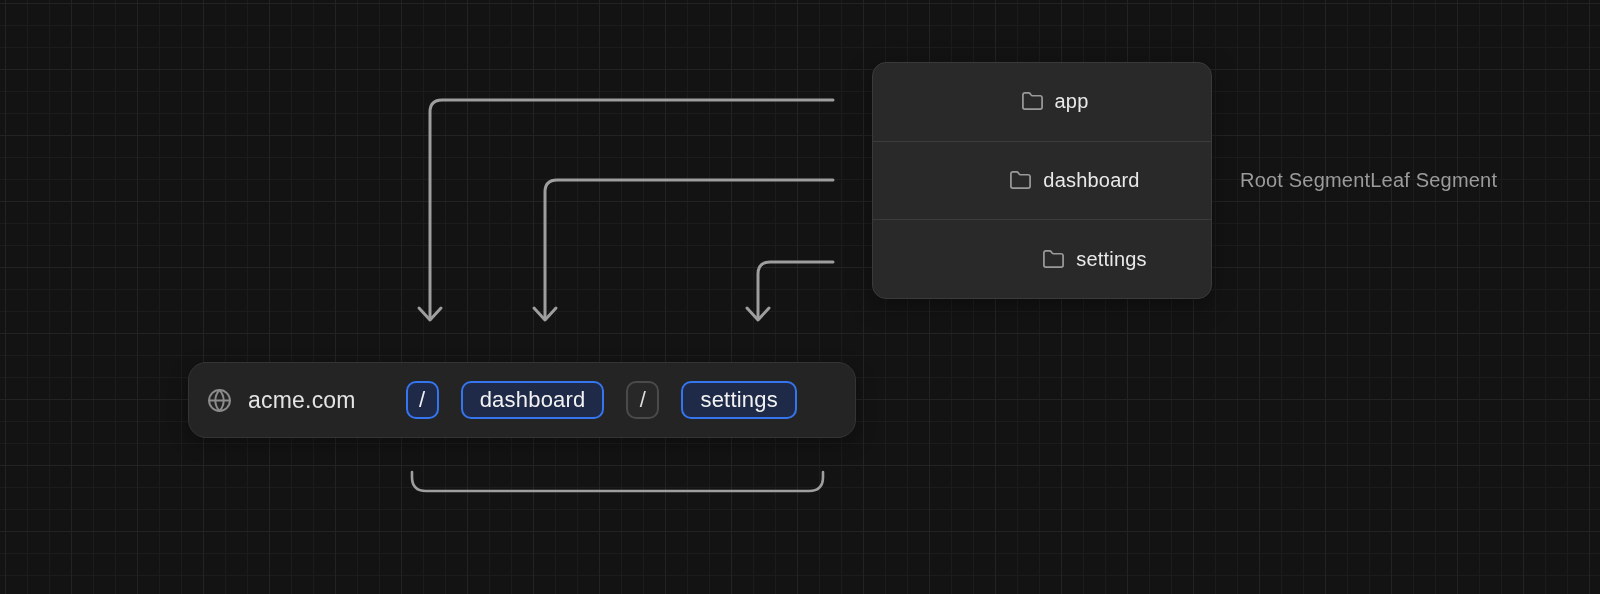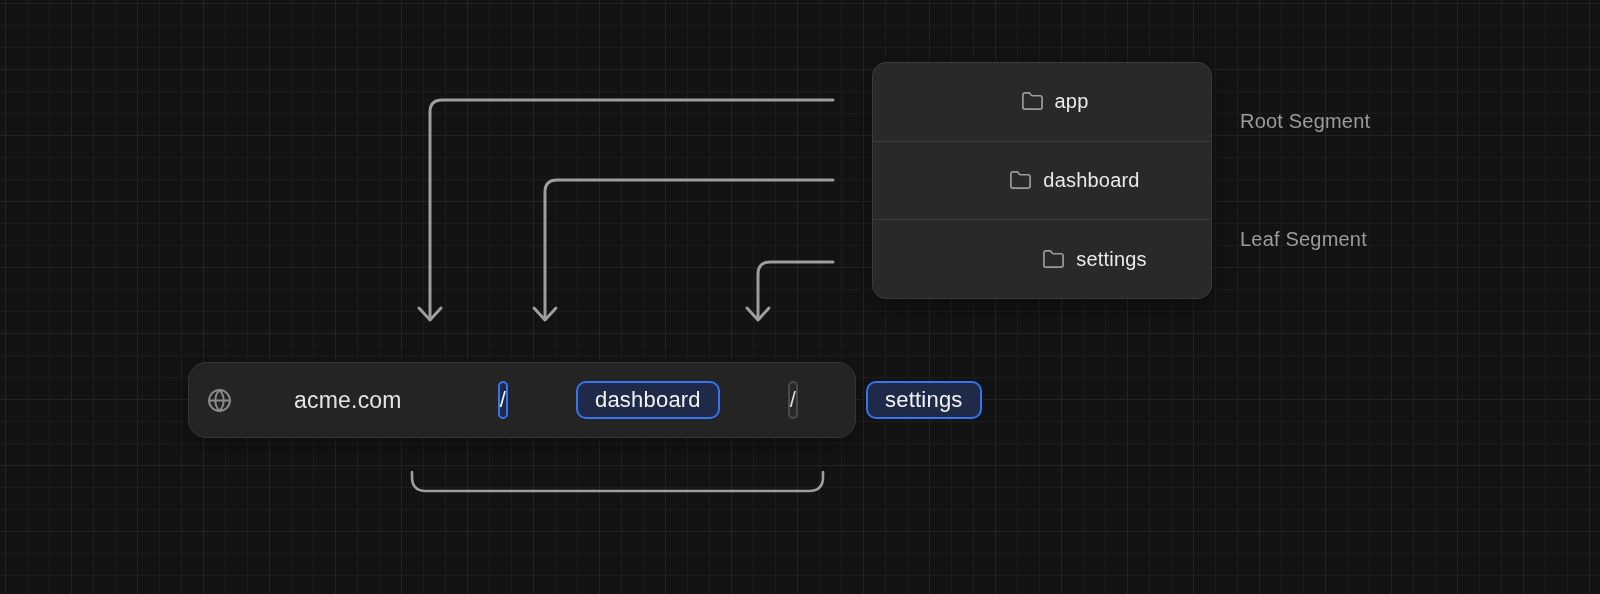--- a/index.html
+++ b/index.html
@@ -57,21 +57,20 @@
   .tree-row.indent-1 { padding-left: 65px; }
   .tree-row.indent-2 { padding-left: 105px; }
   .folder-icon svg { display: block; }
 
   
   .annotations {
     position: absolute;
     left: 1240px; top: 62px;
     height: 237px;
     display: flex;
-    flex-direction: column;
   }
   .annotation {
     flex: 1;
     display: flex;
     align-items: center;
     color: #9b9b9b;
     font-size: 20px;
     letter-spacing: 0.2px;
     white-space: nowrap;
   }
@@ -81,21 +80,20 @@
     position: absolute;
     left: 188px; top: 362px;
     width: 668px; height: 76px;
     background: #242424;
     border: 1px solid #343434;
     border-radius: 18px;
     box-shadow: 0 6px 20px rgba(0,0,0,0.3);
     display: flex;
     align-items: center;
     padding-left: 18px;
-    gap: 46px;
   }
   .globe-icon { display: flex; margin-right: 16px; }
   .domain-text {
     color: #e4e4e4;
     font-size: 23px;
     letter-spacing: 0.2px;
     margin-right: 50px;
   }
   .chip {
     height: 38px;

